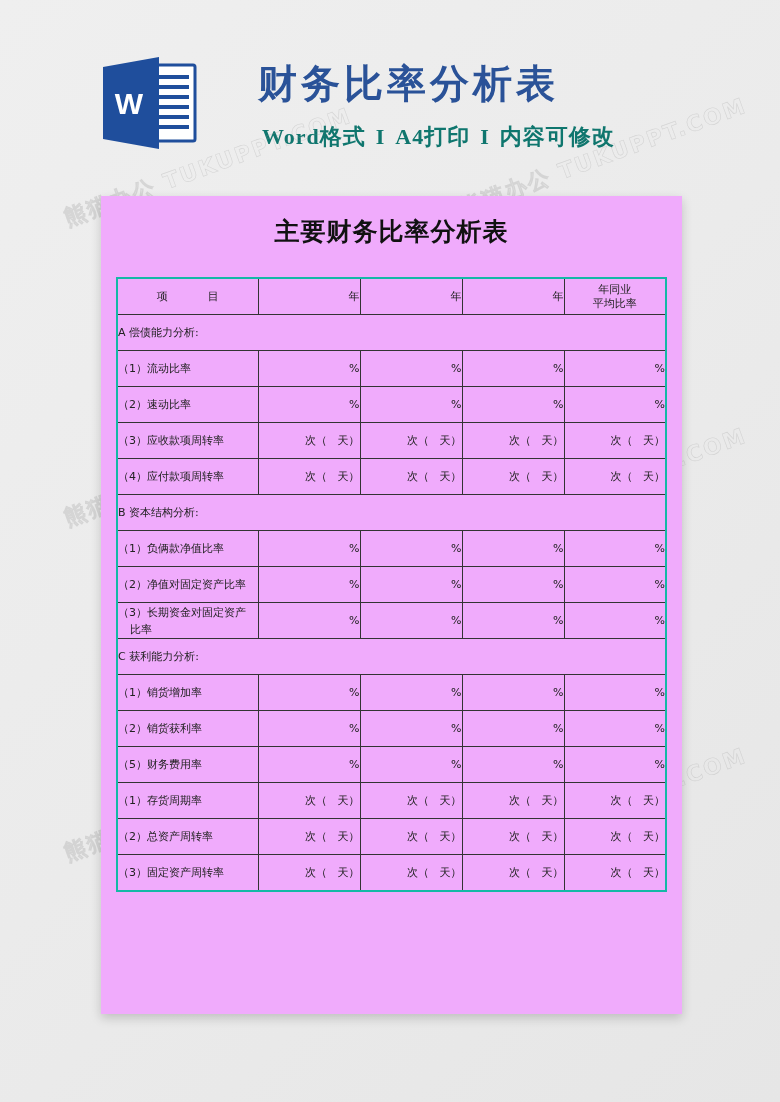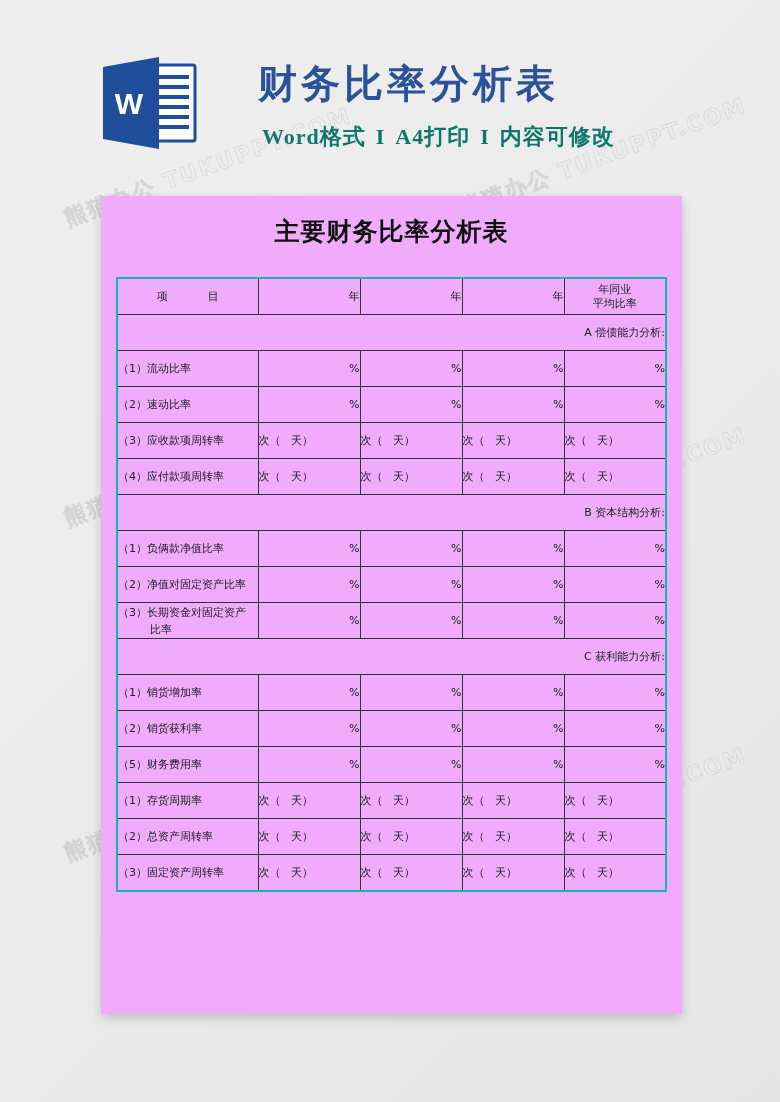--- a/index.html
+++ b/index.html
@@ -104,37 +104,37 @@
   th.head-item .gap { display: inline-block; width: 40px; }
   th.head-year {
     text-align: right;
     padding-right: 1px;
   }
   th.head-avg {
     text-align: center;
     line-height: 18px;
   }
   td.section {
-    text-align: right;
+    text-align: left;
     padding-left: 1px;
   }
   td.item {
     text-align: left;
     padding-left: 7px;
   }
   td.item.wrap {
     line-height: 17px;
   }
-  td.item.wrap .indent { padding-left: 32px; display: inline-block; }
+  td.item.wrap .indent { padding-left: 12px; display: inline-block; }
   td.pct {
     text-align: right;
     padding-right: 1px;
   }
   td.times {
-    text-align: left;
+    text-align: right;
     padding-right: 6px;
     white-space: pre;
   }
 
   
   .watermark {
     position: absolute;
     font-size: 22px;
     font-weight: bold;
     color: transparent;

